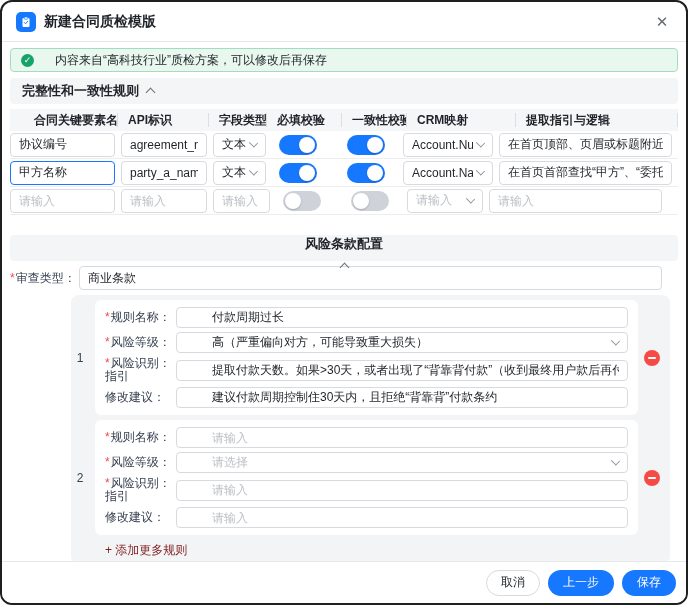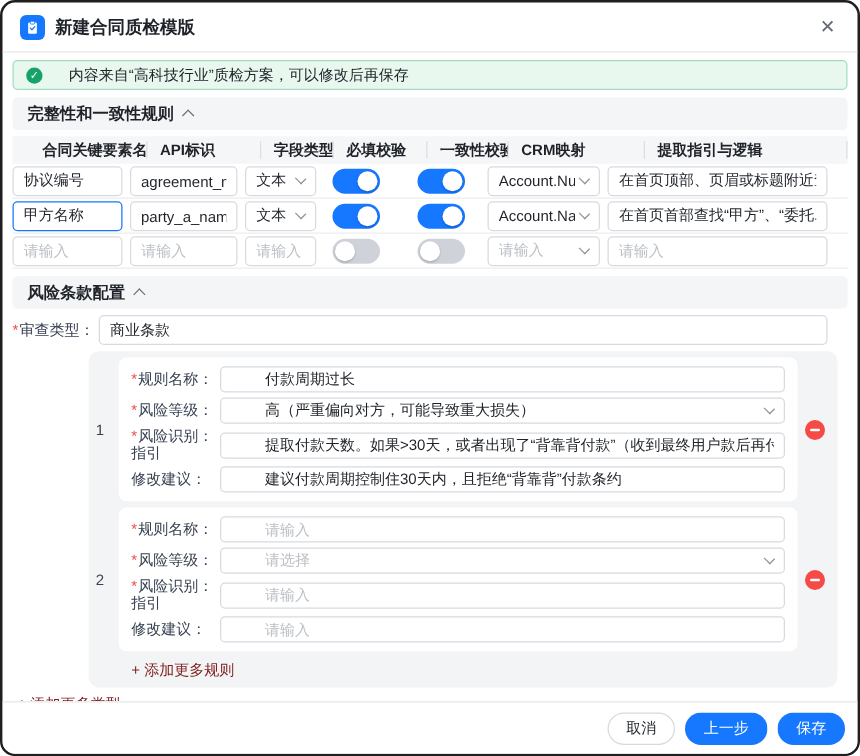--- a/index.html
+++ b/index.html
@@ -42,21 +42,21 @@
         white-space:nowrap; overflow:hidden; }
   .th:nth-child(1){ width:108px; padding-left:24px; }
   .th:nth-child(2){ width:91px; } .th:nth-child(3){ width:58px; }
   .th:nth-child(4){ width:75px; } .th:nth-child(5){ width:65px; }
   .th:nth-child(6){ width:109px; } .th:nth-child(7){ flex:1; }
   .trow { height:28px; display:flex; align-items:center; border-bottom:1px solid #eceded; }
   .trow:last-of-type { border-bottom:none; }
   input, .sel { height:24px; border:1px solid #d8dadf; border-radius:4px; background:#fff;
           font-size:12px; color:#1f2329; padding:0 8px; outline:none; }
   input::placeholder { color:#bcc0c6; }
-  .c1 { width:88px; } .c2 { width:86px; margin-left:6px; }
+  .c1 { width:105px; } .c2 { width:86px; margin-left:6px; }
   .c3 { width:57px; margin-left:6px; }
   .c6 { width:90px; margin-left:18px; }
   .c7 { flex:1; margin-left:6px; margin-right:16px; }
   .sel { display:flex; align-items:center; justify-content:space-between; gap:4px; cursor:pointer; }
   .sel .val { white-space:nowrap; overflow:hidden; }
   .sel .val.ph { color:#bcc0c6; }
   .focused { border:1px solid #1677ff; }
   
   .tg { width:38px; height:20px; border-radius:10px; background:#cfd3d9; position:relative;
         cursor:pointer; flex:0 0 38px; }
@@ -174,21 +174,21 @@
       <input class="c3" placeholder="请输入" style="">
       <span class="tg m1"></span>
       <span class="tg m2"></span>
       <span class="sel c6">
         <span class="val ph">请输入</span>
         <span class="chev down sm"></span>
       </span>
       <input class="c7" placeholder="请输入" style="">
     </div>
 
-    <div class="secbar" style="margin-top:6px;">
+    <div class="secbar" style="margin-top:20px;flex-direction:column;">
       <span class="t">风险条款配置</span>
       <span class="chev up"></span>
     </div>
 
     <div class="rev">
       <span class="lbl"><span class="star">*</span><span>审查类型：</span></span>
       <input value="商业条款" style="">
     </div>
 
     <div class="panel">

